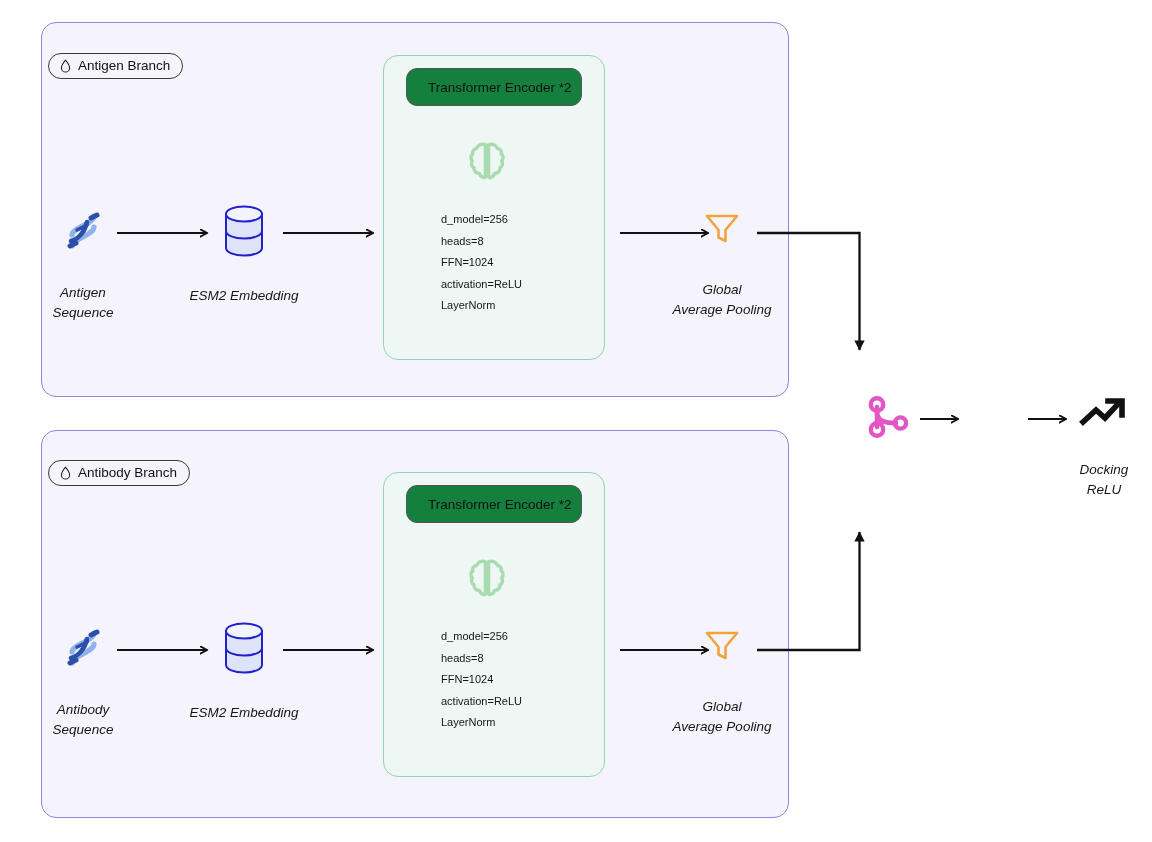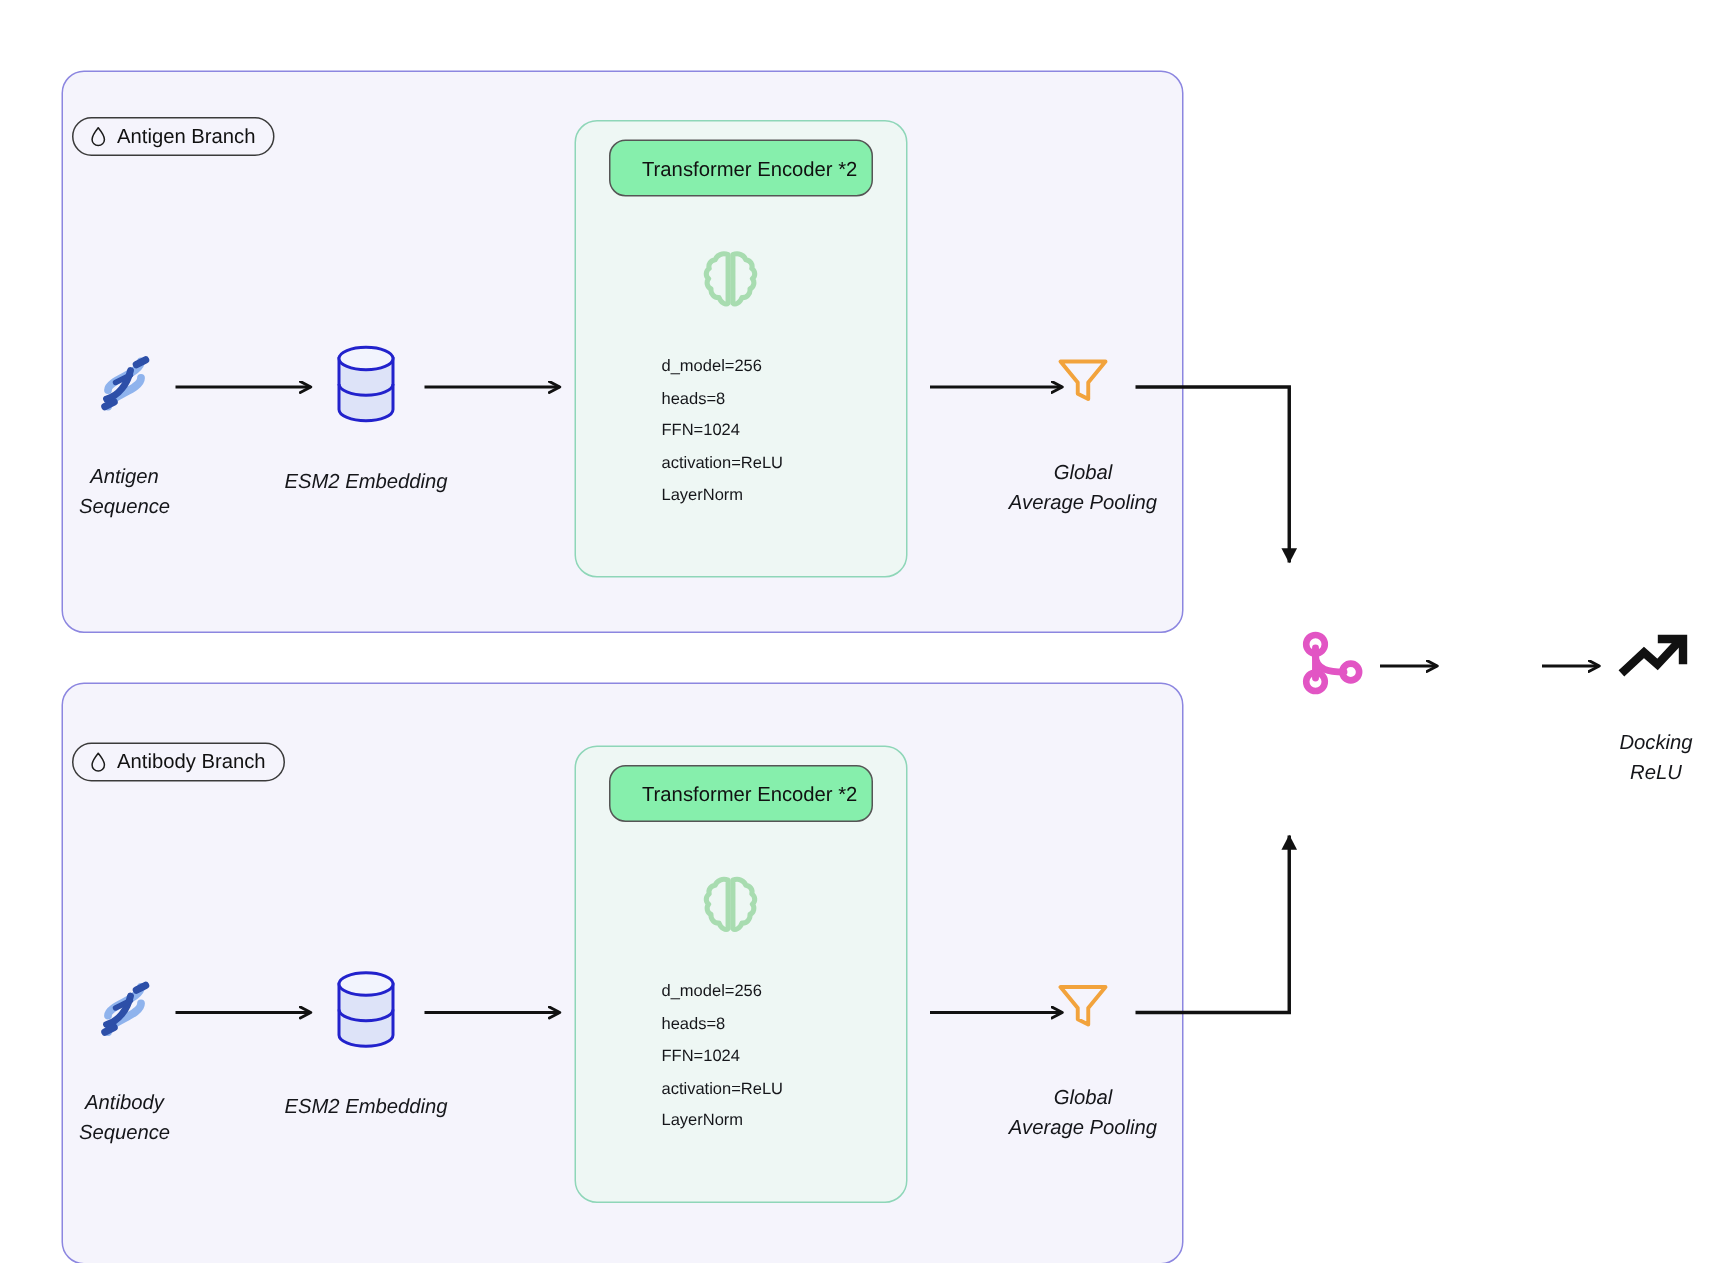--- a/index.html
+++ b/index.html
@@ -4,21 +4,21 @@
 <style>
   html,body{margin:0;padding:0;}
   body{
     width:1152px;height:842px;
     background:#ffffff;
     font-family:"Liberation Sans","DejaVu Sans",sans-serif;
     color:#1a1a1a;
     overflow:hidden;
     position:relative;
   }
-  #canvas{position:absolute;left:0;top:0;width:1152px;height:590px;margin-top:25px;}
+  #canvas{position:absolute;left:0;top:0;width:1152px;height:590px;}
 
   
   .branch-panel{
     position:absolute;
     background:#f5f4fc;
     border:1.6px solid #8c86e0;
     border-radius:15px;
     box-sizing:border-box;
   }
   #branch-antigen{left:41px;top:22px;width:748px;height:375px;}
@@ -31,42 +31,42 @@
     padding:4px 12px 5px 10px;
     border:1.3px solid #3a3a3a;
     border-radius:13px;
     background:#f5f4fc;
     font-size:13.5px;
     color:#111;
     white-space:nowrap;
     box-sizing:border-box;
   }
   #chip-antigen{left:48px;top:53px;}
-  #chip-antibody{left:48px;top:470px;}
+  #chip-antibody{left:48px;top:460px;}
   .branch-chip .drop-icon{width:13px;height:14px;display:block;}
 
   
   .encoder-panel{
     position:absolute;
     background:#eef7f4;
     border:1.3px solid #8ed6b8;
     border-radius:15px;
     box-sizing:border-box;
   }
   #encoder-antigen{left:383px;top:55px;width:222px;height:305px;}
   #encoder-antibody{left:383px;top:472px;width:222px;height:305px;}
 
   
   .enc-chip{
     position:absolute;
     display:flex;align-items:center;gap:10px;
     padding:8px 13px 8px 11px;
     border:1.2px solid #555;
     border-radius:11px;
-    background:#86efac;
+    background:#15803d;
     box-sizing:border-box;
     white-space:nowrap;
   }
   .enc-chip .enc-label{font-size:13.5px;color:#111;}
   #enc-chip-antigen{left:406px;top:68px;width:176px;}
   #enc-chip-antibody{left:406px;top:485px;width:176px;}
 
   
   .brain-big{position:absolute;width:48px;height:48px;}
   #brain-antigen{left:463px;top:138px;}

